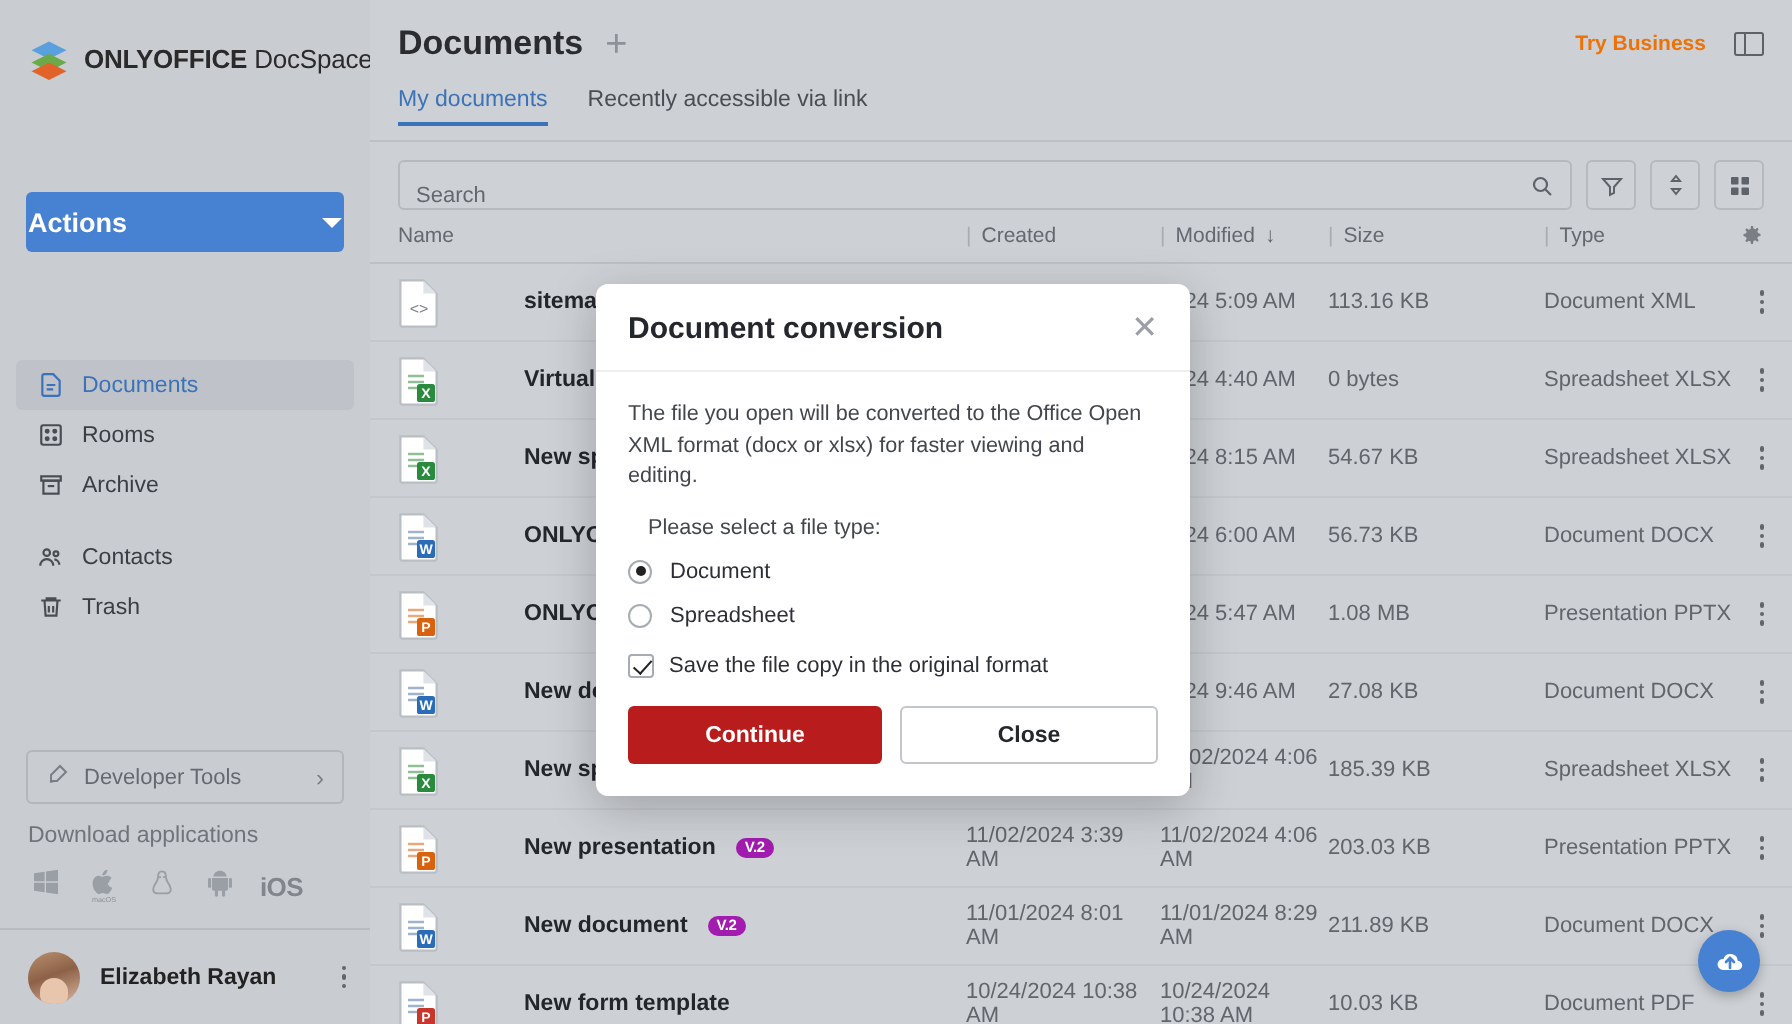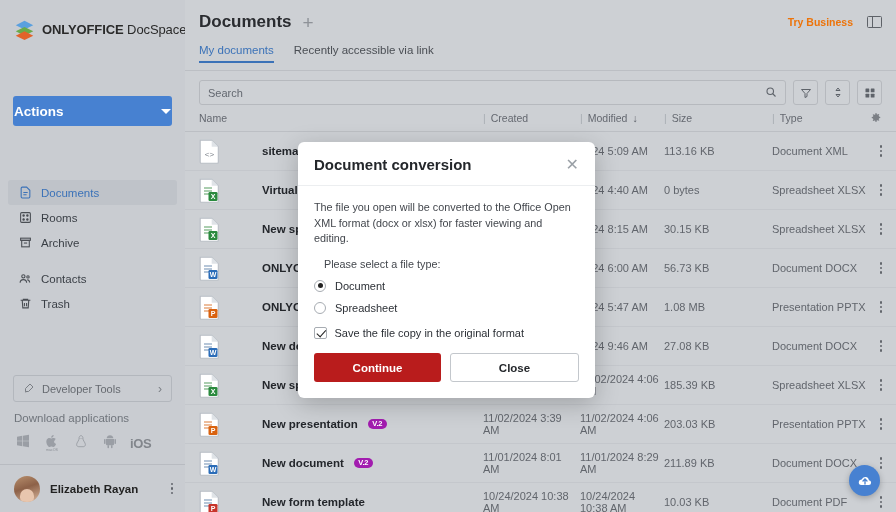--- a/index.html
+++ b/index.html
@@ -102,21 +102,21 @@
 
   .tabs { display: flex; gap: 20px; padding: 0 14px; border-bottom: 1px solid #bcbfc4; height: 27px; align-items: flex-start; }
   .tab { font-size: 11.5px; color: #4a4e54; padding-bottom: 6px; cursor: pointer; position: relative; }
   .tab.active { color: #3b72b8; }
   .tab.active::after { content:""; position:absolute; left:0; right:0; bottom:-1px; height: 2px; background: #3b72b8; }
 
   .searchrow { padding: 9px 14px 0 14px; display: flex; gap: 7px; align-items: center; }
   .search-box {
     flex: 1; height: 25px; background: #ced1d5;
     border: 1px solid #b6b9be; border-radius: 3px;
-    display: flex; align-items: center; padding: 0 8px; cursor: text;
+    display: flex; align-items: flex-end; padding: 0 8px; cursor: text;
   }
   .search-box .ph { font-size: 11px; color: #636870; flex: 1; }
   .ico-btn {
     width: 25px; height: 25px; border: 1px solid #b6b9be; border-radius: 3px;
     background: #ced1d5; display: flex; align-items: center; justify-content: center; cursor: pointer;
   }
 
   .table-head {
     display: flex; align-items: center; height: 27px;
     padding: 0 14px; font-size: 10.5px; color: #646870;
@@ -445,21 +445,21 @@
                 <path d="M1.2 1.2h11.5l6.6 6.6v15.5a1 1 0 0 1-1 1H2.2a1 1 0 0 1-1-1z" fill="#fff" stroke="#b9bec5" stroke-width="1.1"></path>
                 <path d="M12.7 1.2l6.6 6.6h-6.6z" fill="#dfe3e7"></path>
                 <path d="M5 10h8M5 13h8M5 16h5" stroke="#8fbf95" stroke-width="1.3"></path>
                 <rect x="9.5" y="14" width="9" height="9" rx="1.3" fill="#2a8a3e"></rect>
                 <text x="14" y="21.2" font-size="7" fill="#fff" text-anchor="middle" font-weight="bold" font-family="Liberation Sans, sans-serif">X</text>
               </svg></span>
             <span class="fname">New spreadsheet</span>
           </span>
           <span class="c-created"></span>
           <span class="c-modified">2024 8:15 AM</span>
-          <span class="c-size">30.15 KB</span>
+          <span class="c-size">54.67 KB</span>
           <span class="c-type">Spreadsheet XLSX</span>
           <span class="kebab row-kebab">
             <i></i>
             <i></i>
             <i></i>
           </span>
         </div>
         <div class="row">
           <span class="c-name">
             <span class="fico"><svg width="21" height="25" viewBox="0 0 21 25">

